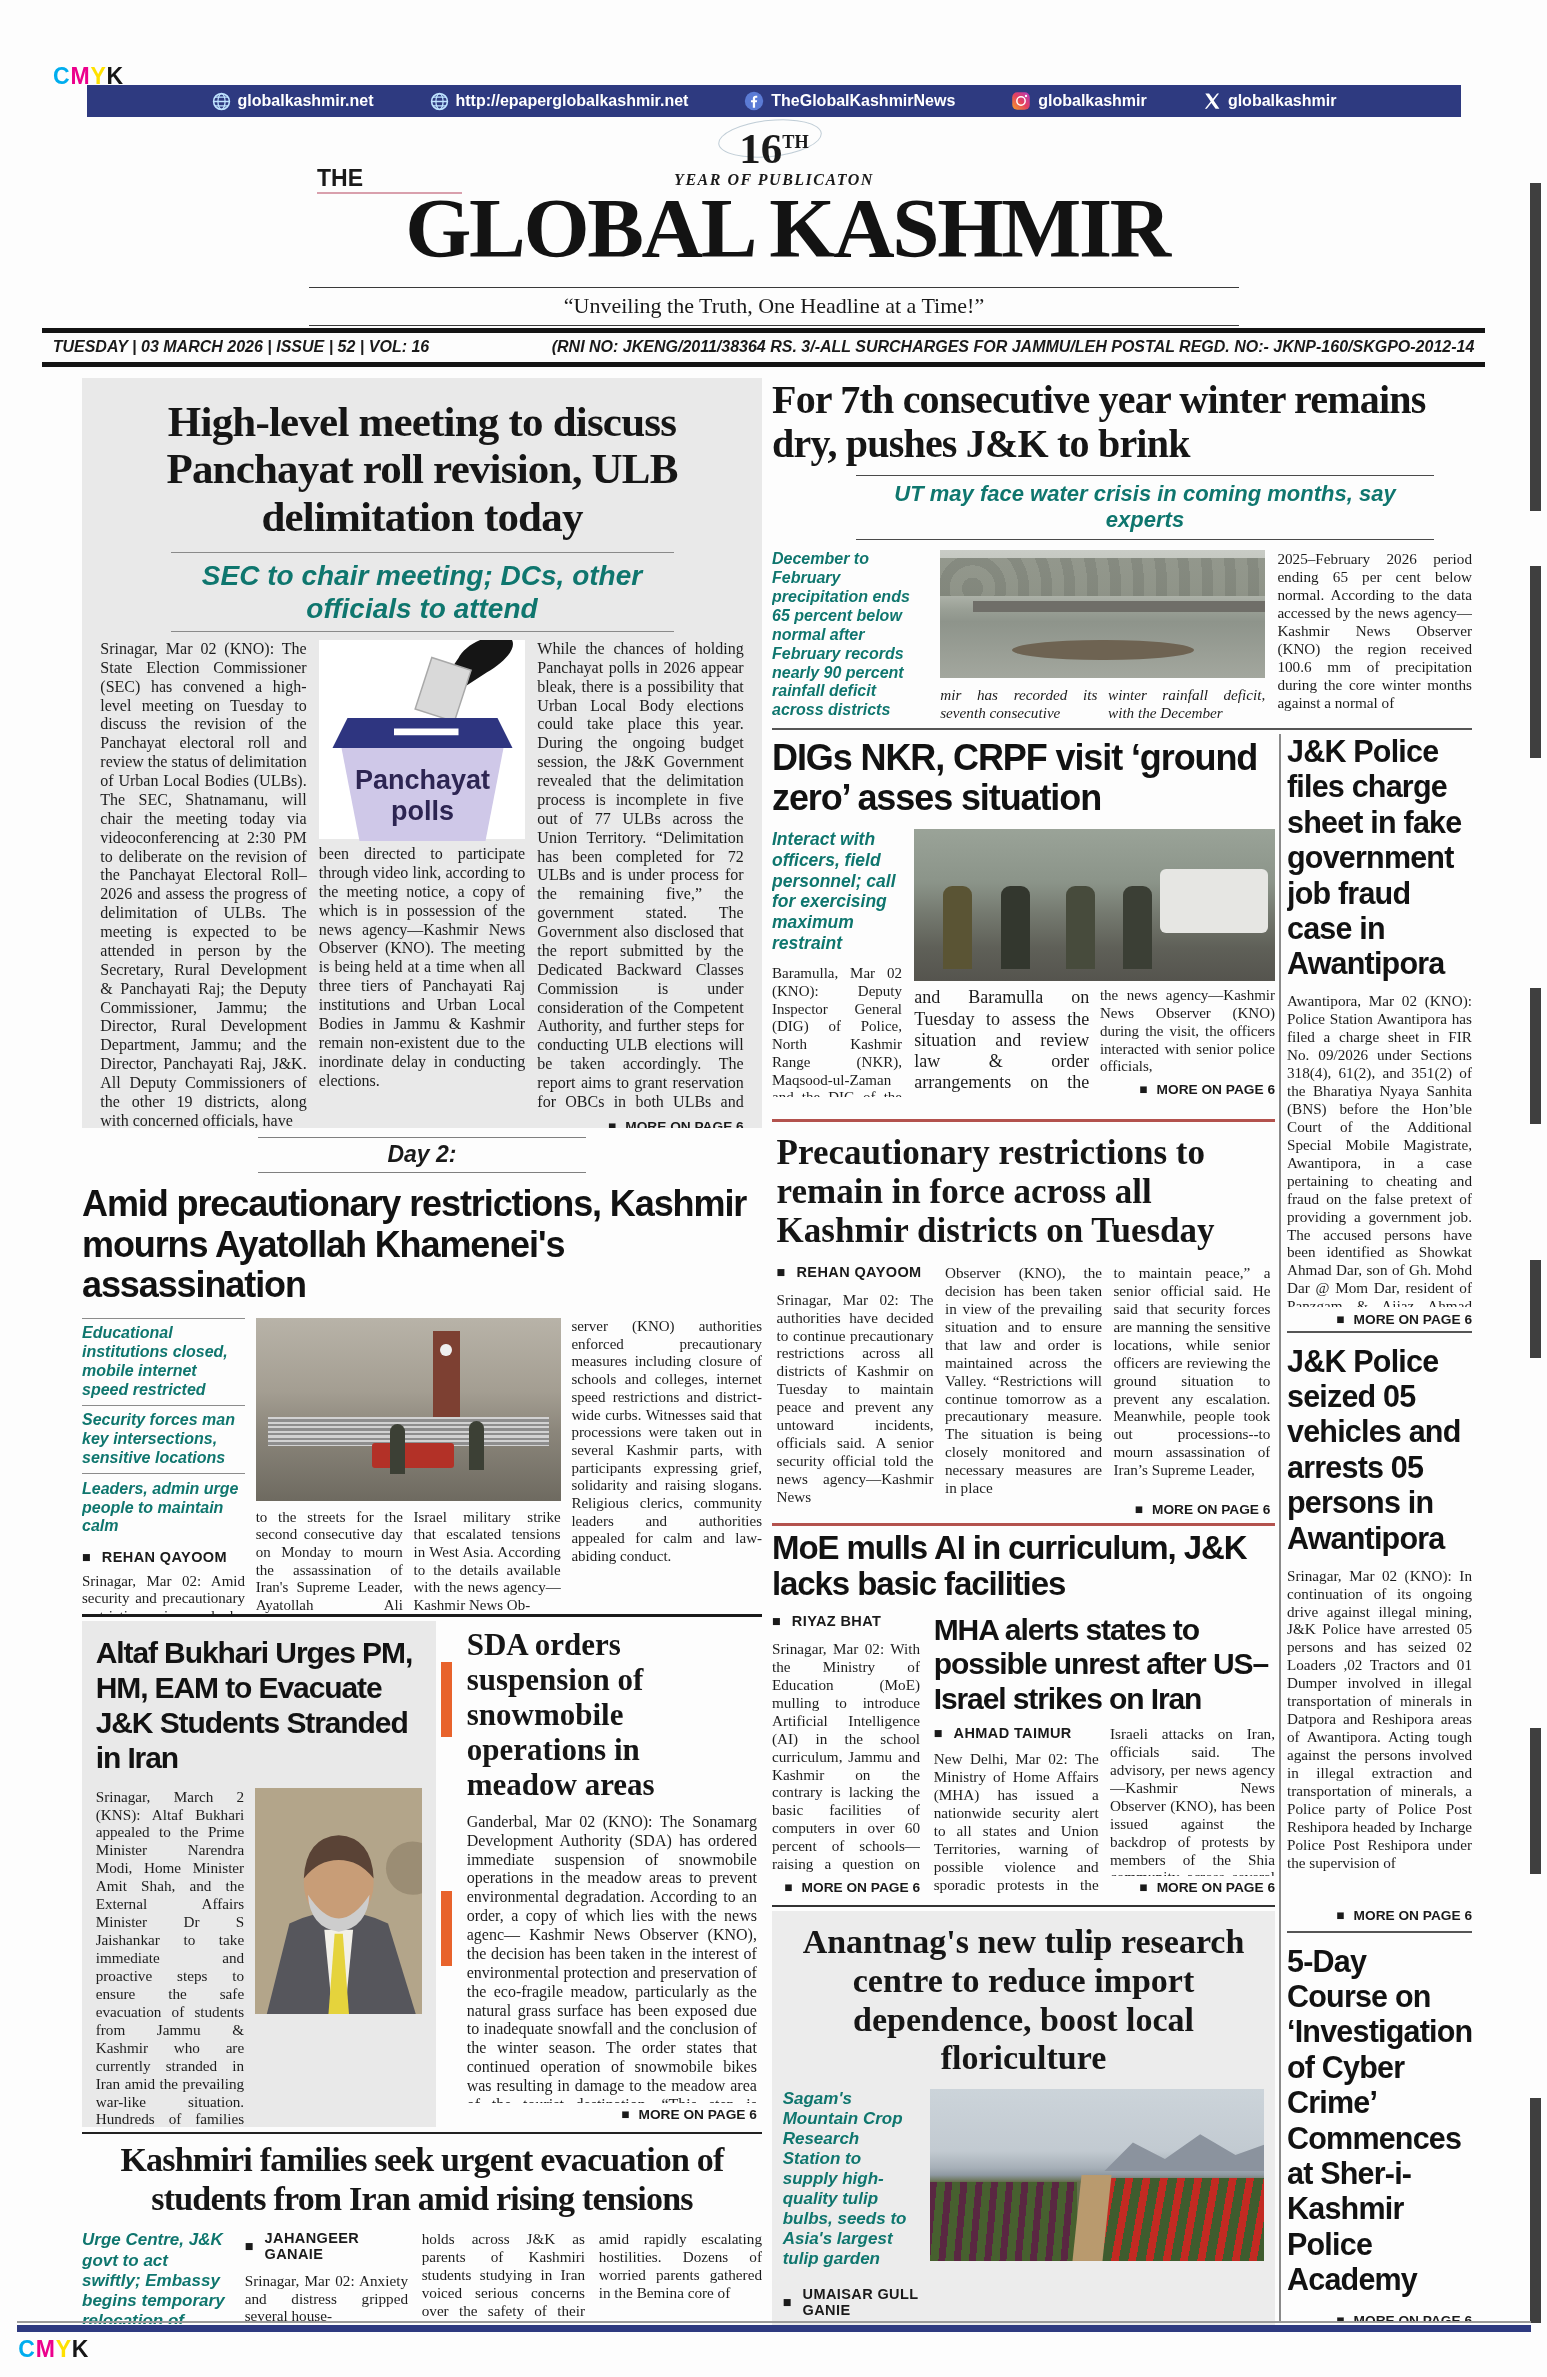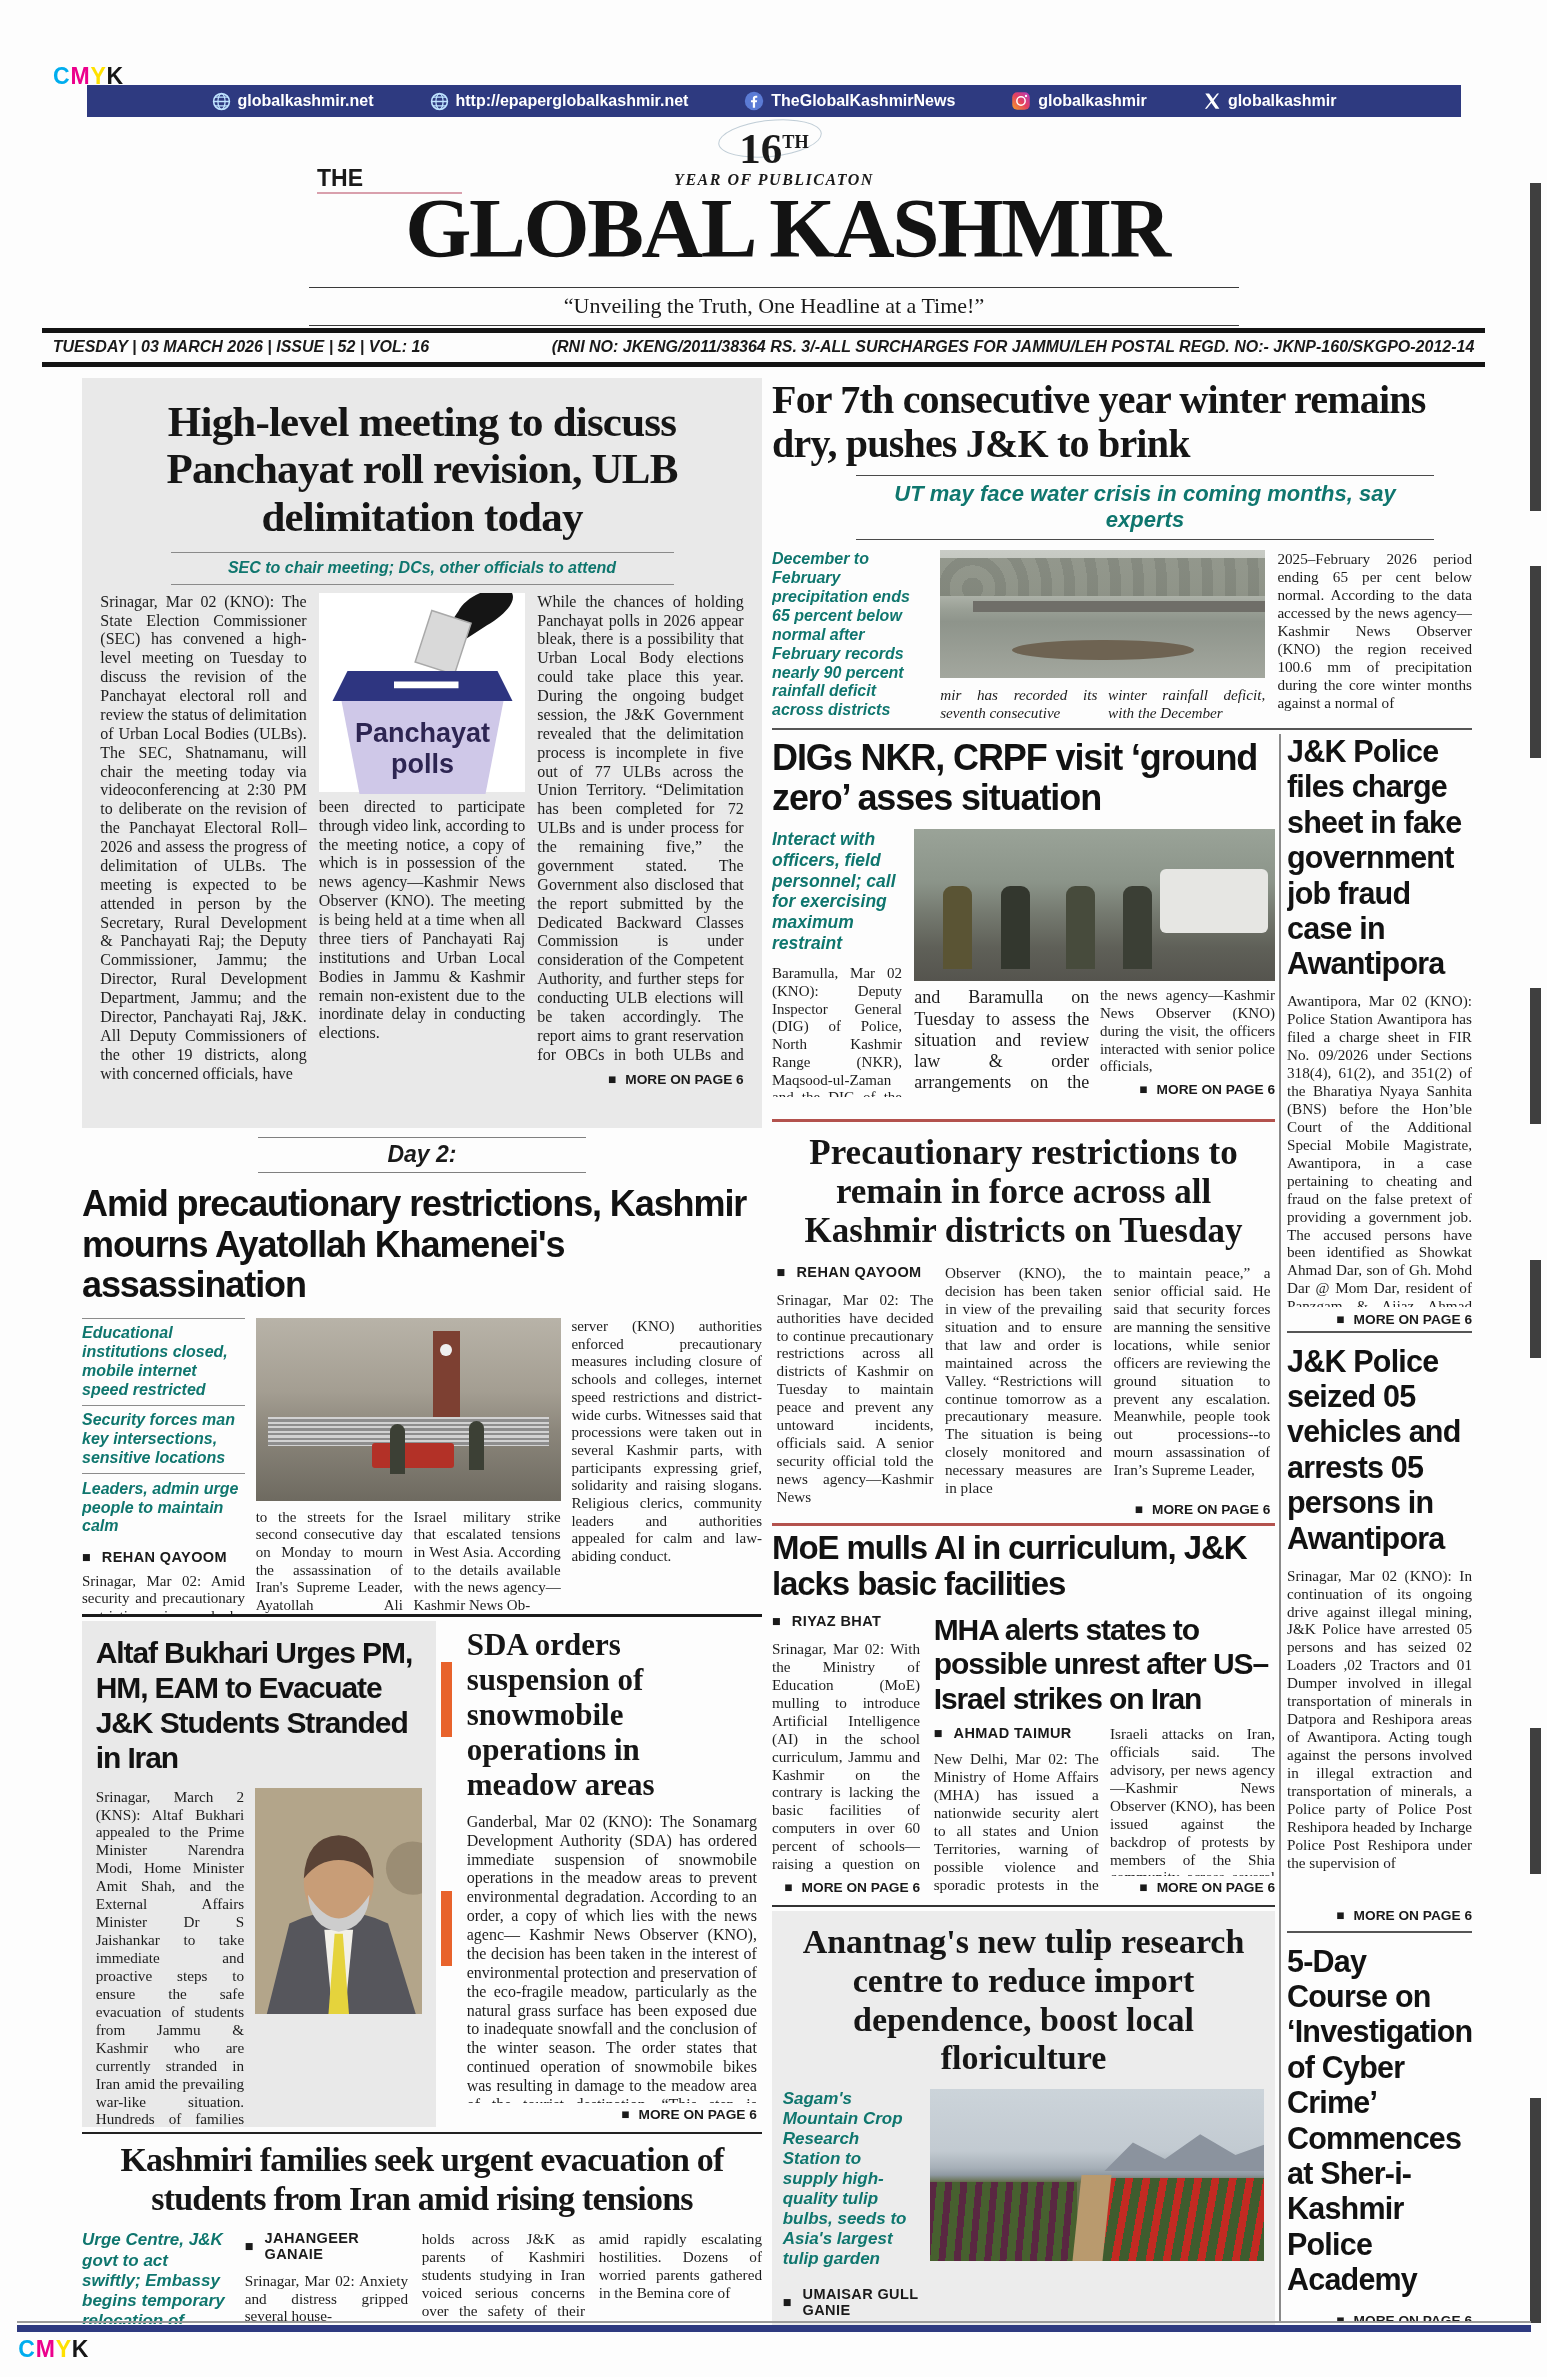--- a/index.html
+++ b/index.html
@@ -112,21 +112,21 @@
   .dg1{width:130px;}
   .dg1 .sf{font-size:17.5px;margin-bottom:12.2px;}
   .dgr{flex:1;display:flex;flex-direction:column;}
   .dgr .photo{height:152px;margin-bottom:6.1px;}
   .dgsub{display:flex;gap:10.7px;flex:1;overflow:hidden;}
   .dgsub>div{flex:1;display:flex;flex-direction:column;}
   
   #restrict{left:772px;top:1119px;width:503px;height:407px;border-top:3px solid #b3524d;
             border-bottom:3px solid #b3524d;box-sizing:border-box;padding:10.7px 4.6px 6.1px;
             overflow:hidden;display:flex;flex-direction:column;}
-  #restrict .hd{font-size:35px;line-height:1.12;text-align:center;}
+  #restrict .hd{font-size:35px;line-height:1.12;}
   #restrict .rrow{display:flex;gap:11.4px;margin-top:13.7px;flex:1;overflow:hidden;}
   #restrict .rrow>div{flex:1;display:flex;flex-direction:column;}
   #restrict .byline{margin-bottom:10.7px;}
   
   #moemha{left:772px;top:1530px;width:503px;height:377px;border-bottom:2.3px solid #333;
           box-sizing:border-box;overflow:hidden;}
   #moemha .moehd{font-size:33px;line-height:1.1;}
   .mmrow{display:flex;gap:13.7px;margin-top:10.7px;height:282px;overflow:hidden;}
   .moecol{width:148px;display:flex;flex-direction:column;}
   .moecol .byline{margin-bottom:10.7px;}
@@ -252,21 +252,21 @@
   <div class="abs" id="the-line"></div>
   <div class="abs" id="title">GLOBAL KASHMIR</div>
   <div class="abs" id="tagwrap">“Unveiling the Truth, One Headline at a Time!”</div>
   <div class="abs" id="dateline">
     <span>TUESDAY | 03 MARCH 2026 | ISSUE | 52 | VOL: 16</span>
     <span>(RNI NO: JKENG/2011/38364 RS. 3/-ALL SURCHARGES FOR JAMMU/LEH POSTAL REGD. NO:- JKNP-160/SKGPO-2012-14</span>
   </div>
 
   <div class="abs" id="panchayat">
     <div class="hd h-serif">High-level meeting to discuss Panchayat roll revision, ULB delimitation today</div>
-    <div class="subwrap"><span class="sf" style="font-size:16px;">SEC to chair meeting; DCs, other officials to attend</span></div>
+    <div class="subwrap"><span class="sf" style="font-size:28px;">SEC to chair meeting; DCs, other officials to attend</span></div>
     <div class="cols">
       <div class="body-t">Srinagar, Mar 02 (KNO): The State Election Commissioner (SEC) has convened a high-level meeting on Tuesday to discuss the revision of the Panchayat electoral roll and review the status of delimitation of Urban Local Bodies (ULBs). The SEC, Shatnamanu, will chair the meeting today via videoconferencing at 2:30 PM to deliberate on the revision of the Panchayat Electoral Roll–2026 and assess the progress of delimitation of ULBs. The meeting is expected to be attended in person by the Secretary, Rural Development &amp; Panchayati Raj; the Deputy Commissioner, Jammu; the Director, Rural Development Department, Jammu; and the Director, Panchayati Raj, J&amp;K. All Deputy Commissioners of the other 19 districts, along with concerned officials, have</div>
       <div>
         <div class="ballot-art">
           <svg width="183" height="210" viewBox="0 0 240 280">
             <path d="M238,6 C206,-4 176,16 168,32 L149,60 C143,73 154,84 166,77 L206,51 C228,39 248,18 238,6 Z" fill="#151515"></path>
             <rect x="120" y="38" width="55" height="72" fill="#d9d9d9" stroke="#a9a9a9" stroke-width="2" transform="rotate(18 147 74)"></rect>
             <polygon points="20,112 220,112 240,152 0,152" fill="#2e3580"></polygon>
             <rect x="82" y="126" width="86" height="9" fill="#ffffff"></rect>
             <polygon points="12,152 228,152 204,276 36,276" fill="#cfc8e8"></polygon>

